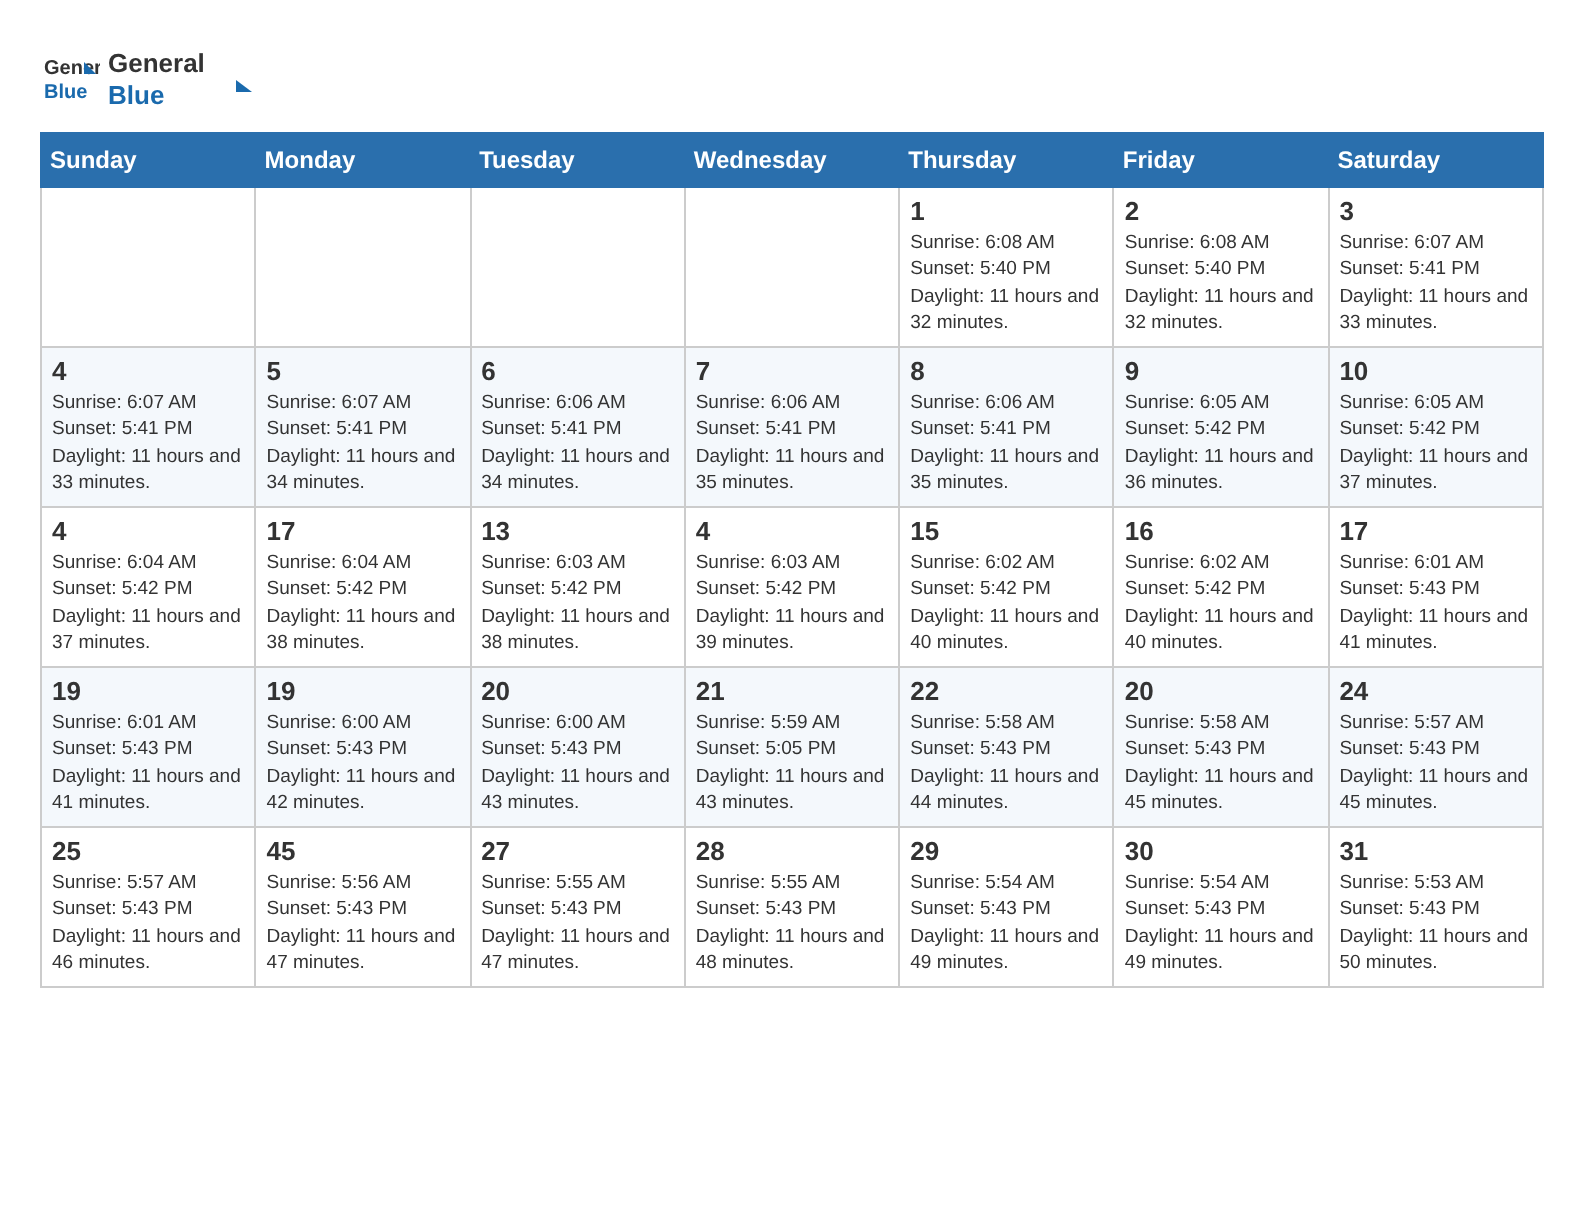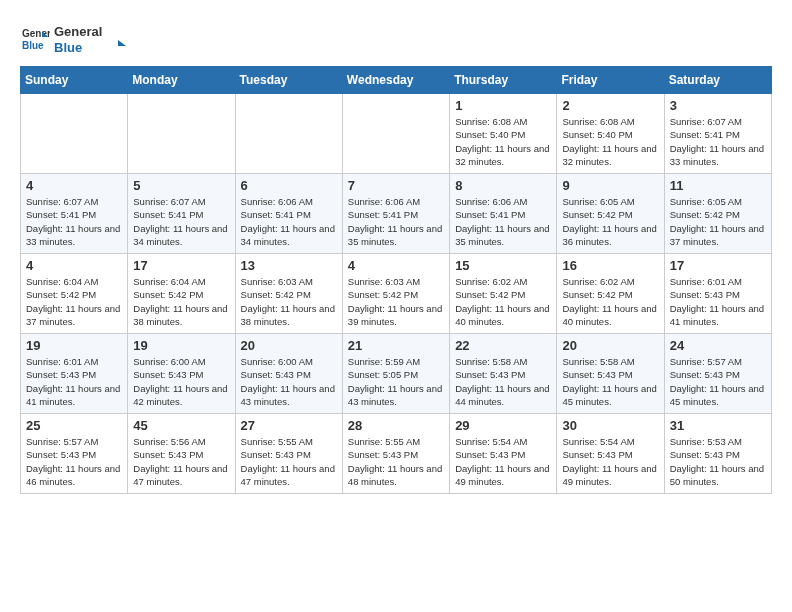--- a/index.html
+++ b/index.html
@@ -189,21 +189,21 @@
 and 35 minutes.</div>
         </td>
         <td>
           <div class="day-num">9</div>
           <div class="day-info">Sunrise: 6:05 AM
 Sunset: 5:42 PM
 Daylight: 11 hours
 and 36 minutes.</div>
         </td>
         <td>
-          <div class="day-num">11</div>
+          <div class="day-num">10</div>
           <div class="day-info">Sunrise: 6:05 AM
 Sunset: 5:42 PM
 Daylight: 11 hours
 and 37 minutes.</div>
         </td>
       </tr>
       <tr>
         <td>
           <div class="day-num">4</div>
           <div class="day-info">Sunrise: 6:04 AM

